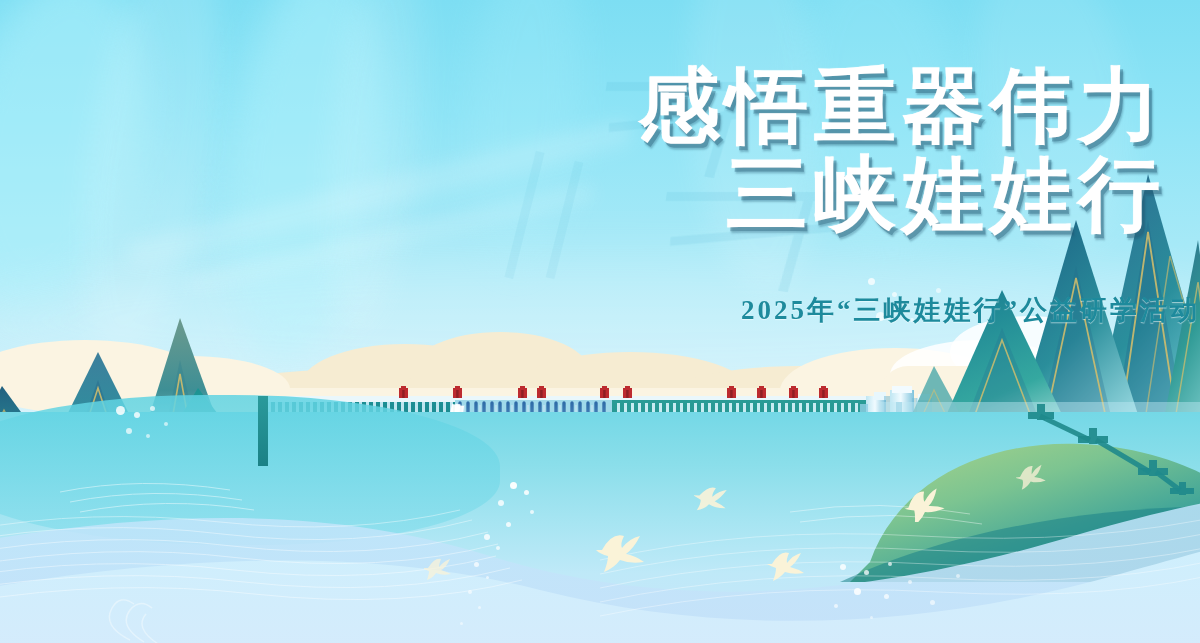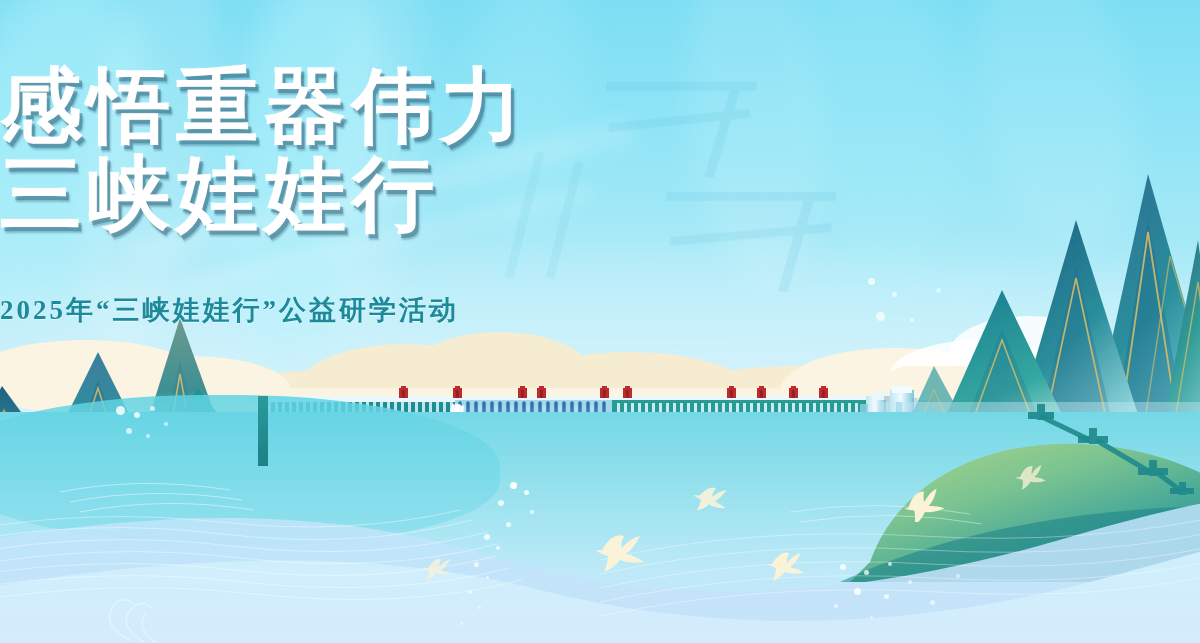--- a/index.html
+++ b/index.html
@@ -30,38 +30,38 @@
   .mtn svg{display:block;}
 
   
   .water{position:absolute;left:0;width:1200px;}
 
   
   #dam{position:absolute;left:0;top:0;width:1200px;height:643px;}
 
   
   #title-block{
-    position:absolute;left:0;top:62px;width:1166px;text-align:left;
+    position:absolute;left:0;top:62px;width:1166px;text-align:right;
     z-index:40;pointer-events:none;
   }
   .title-line{
     font-family:"Liberation Sans",sans-serif;
     font-weight:bold;
     font-size:82px;
     line-height:88px;
     letter-spacing:6px;
     color:#ffffff;
     text-shadow:
       3px 4px 0 rgba(40,95,120,.40),
       4px 6px 2px rgba(30,80,105,.30),
       0 0 1px rgba(255,255,255,.9);
     white-space:nowrap;
   }
   #subtitle{
-    position:absolute;left:0;top:292px;width:1200px;text-align:left;
+    position:absolute;left:0;top:292px;width:1200px;text-align:right;
     z-index:40;pointer-events:none;
   }
   #subtitle .sub-text{
     font-family:"Liberation Serif",serif;
     font-weight:bold;
     font-size:27px;
     letter-spacing:3px;
     color:#1d8a9c;
     white-space:nowrap;
     text-shadow:0 1px 1px rgba(255,255,255,.55);

